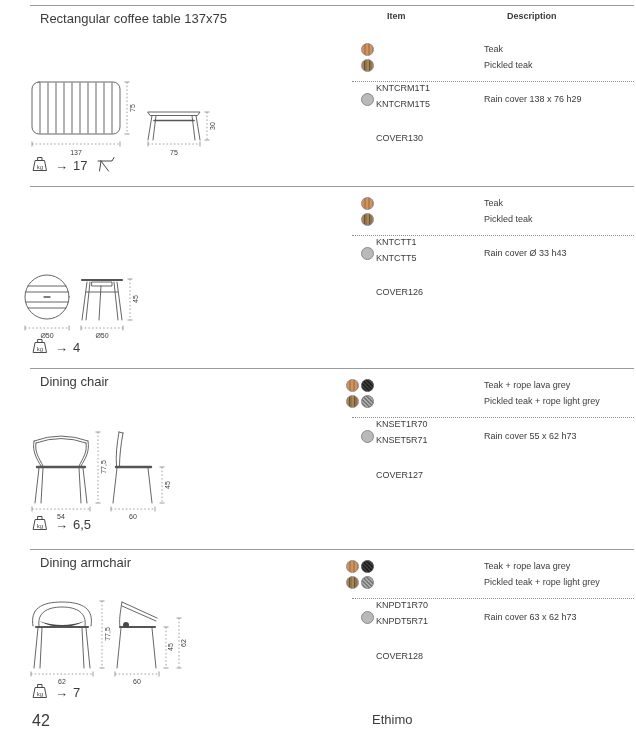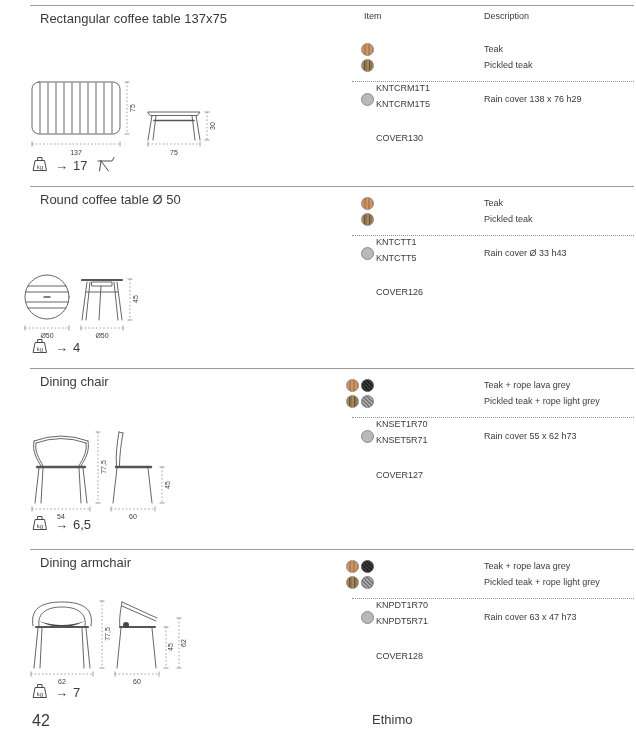--- a/index.html
+++ b/index.html
@@ -3,21 +3,21 @@
 <meta charset="utf-8">
 <style>
   html,body{margin:0;padding:0;background:#fff;}
   .page{
     position:relative;width:636px;height:750px;background:#ffffff;
     font-family:"Liberation Sans",sans-serif;color:#3b3b3b;overflow:hidden;
   }
   .abs{position:absolute;}
   .secline{position:absolute;left:30px;width:604px;border-top:1px solid #9b9b9b;height:0;}
   .title{position:absolute;left:40px;font-size:13px;font-weight:400;color:#3b3b3b;white-space:nowrap;}
-  .colhdr{position:absolute;font-size:9px;font-weight:400;color:#3b3b3b;}
+  .colhdr{position:absolute;font-size:9px;font-weight:700;color:#3b3b3b;margin-left:23px;}
   .row{position:absolute;left:346px;width:288px;height:14px;font-size:9px;}
   .sw-group{position:absolute;left:0;top:0;width:28px;height:14px;display:flex;justify-content:flex-end;align-items:center;gap:2px;}
   .sw{width:11px;height:11px;border-radius:50%;border:1px solid #8a8a8a;display:inline-block;box-sizing:content-box;}
   .sw-teak{background:repeating-linear-gradient(90deg,#d09463 0 2px,#b87c48 2px 4px);}
   .sw-pickled-teak{background:repeating-linear-gradient(90deg,#a8855a 0 2px,#6b5330 2px 3px,#93744a 3px 5px);}
   .sw-rope-lava{background:repeating-linear-gradient(45deg,#3d3d3d 0 1.5px,#1f1f1f 1.5px 3px);border-color:#4a4a4a;}
   .sw-rope-light{background:repeating-linear-gradient(45deg,#ababab 0 1.5px,#777 1.5px 3px);border-color:#7d7d7d;}
   .sw-cover-grey{background:#b9b9b9;}
   .code{position:absolute;left:30px;top:2px;white-space:nowrap;color:#3b3b3b;margin-top:39px;}
   .desc{position:absolute;left:138px;top:2px;white-space:nowrap;color:#3b3b3b;}
@@ -99,21 +99,20 @@
     <svg width="20" height="18" viewBox="0 0 20 18" style="margin-left:4px">
       <g class="icon-stroke">
           <path d="M2,5 H16 L18,1.5"></path>
           <path d="M5,5 L3.5,15"></path>
           <path d="M5,5 L12.5,15"></path>
         </g>
     </svg>
   </div>
 
   <div class="secline" style="top:186px"></div>
-  <div class="title" style="top:192px">Round coffee table Ø 50</div>
 
   <div class="row" style="top:196px">
     <span class="sw-group">
         <span class="sw sw-teak"></span>
       </span>
     <span class="code">KNTCTT1</span>
     <span class="desc">Teak</span>
   </div>
   <div class="row" style="top:212px">
     <span class="sw-group">
@@ -252,21 +251,21 @@
       </span>
     <span class="code">KNPDT5R71</span>
     <span class="desc">Pickled teak + rope light grey</span>
   </div>
   <div class="dotline" style="top:598px"></div>
   <div class="row" style="top:610px">
     <span class="sw-group">
         <span class="sw sw-cover-grey"></span>
       </span>
     <span class="code">COVER128</span>
-    <span class="desc">Rain cover 63 x 47 h73</span>
+    <span class="desc">Rain cover 63 x 62 h73</span>
   </div>
 
   <svg class="abs" style="left:22px;top:593px" width="170" height="100" viewBox="0 0 170 100">
     <g class="draw">
       <path d="M11,33 C8,16 19,9 40,9 C61,9 72,16 69,33"></path>
       <path d="M17,33 C15,20 25,14 40,14 C55,14 65,20 63,33"></path>
       <path d="M17,28 Q40,36 63,28 Q40,40 17,28" fill="#474747" stroke="none"></path>
       <path d="M14,34 H66" stroke-width="2.2"></path>
       <path d="M16,35 L12,75 M20,35 L18,75 M64,35 L68,75 M60,35 L62,75"></path>
       <path d="M100,9 L135,25 M100,13 L134,28"></path>

